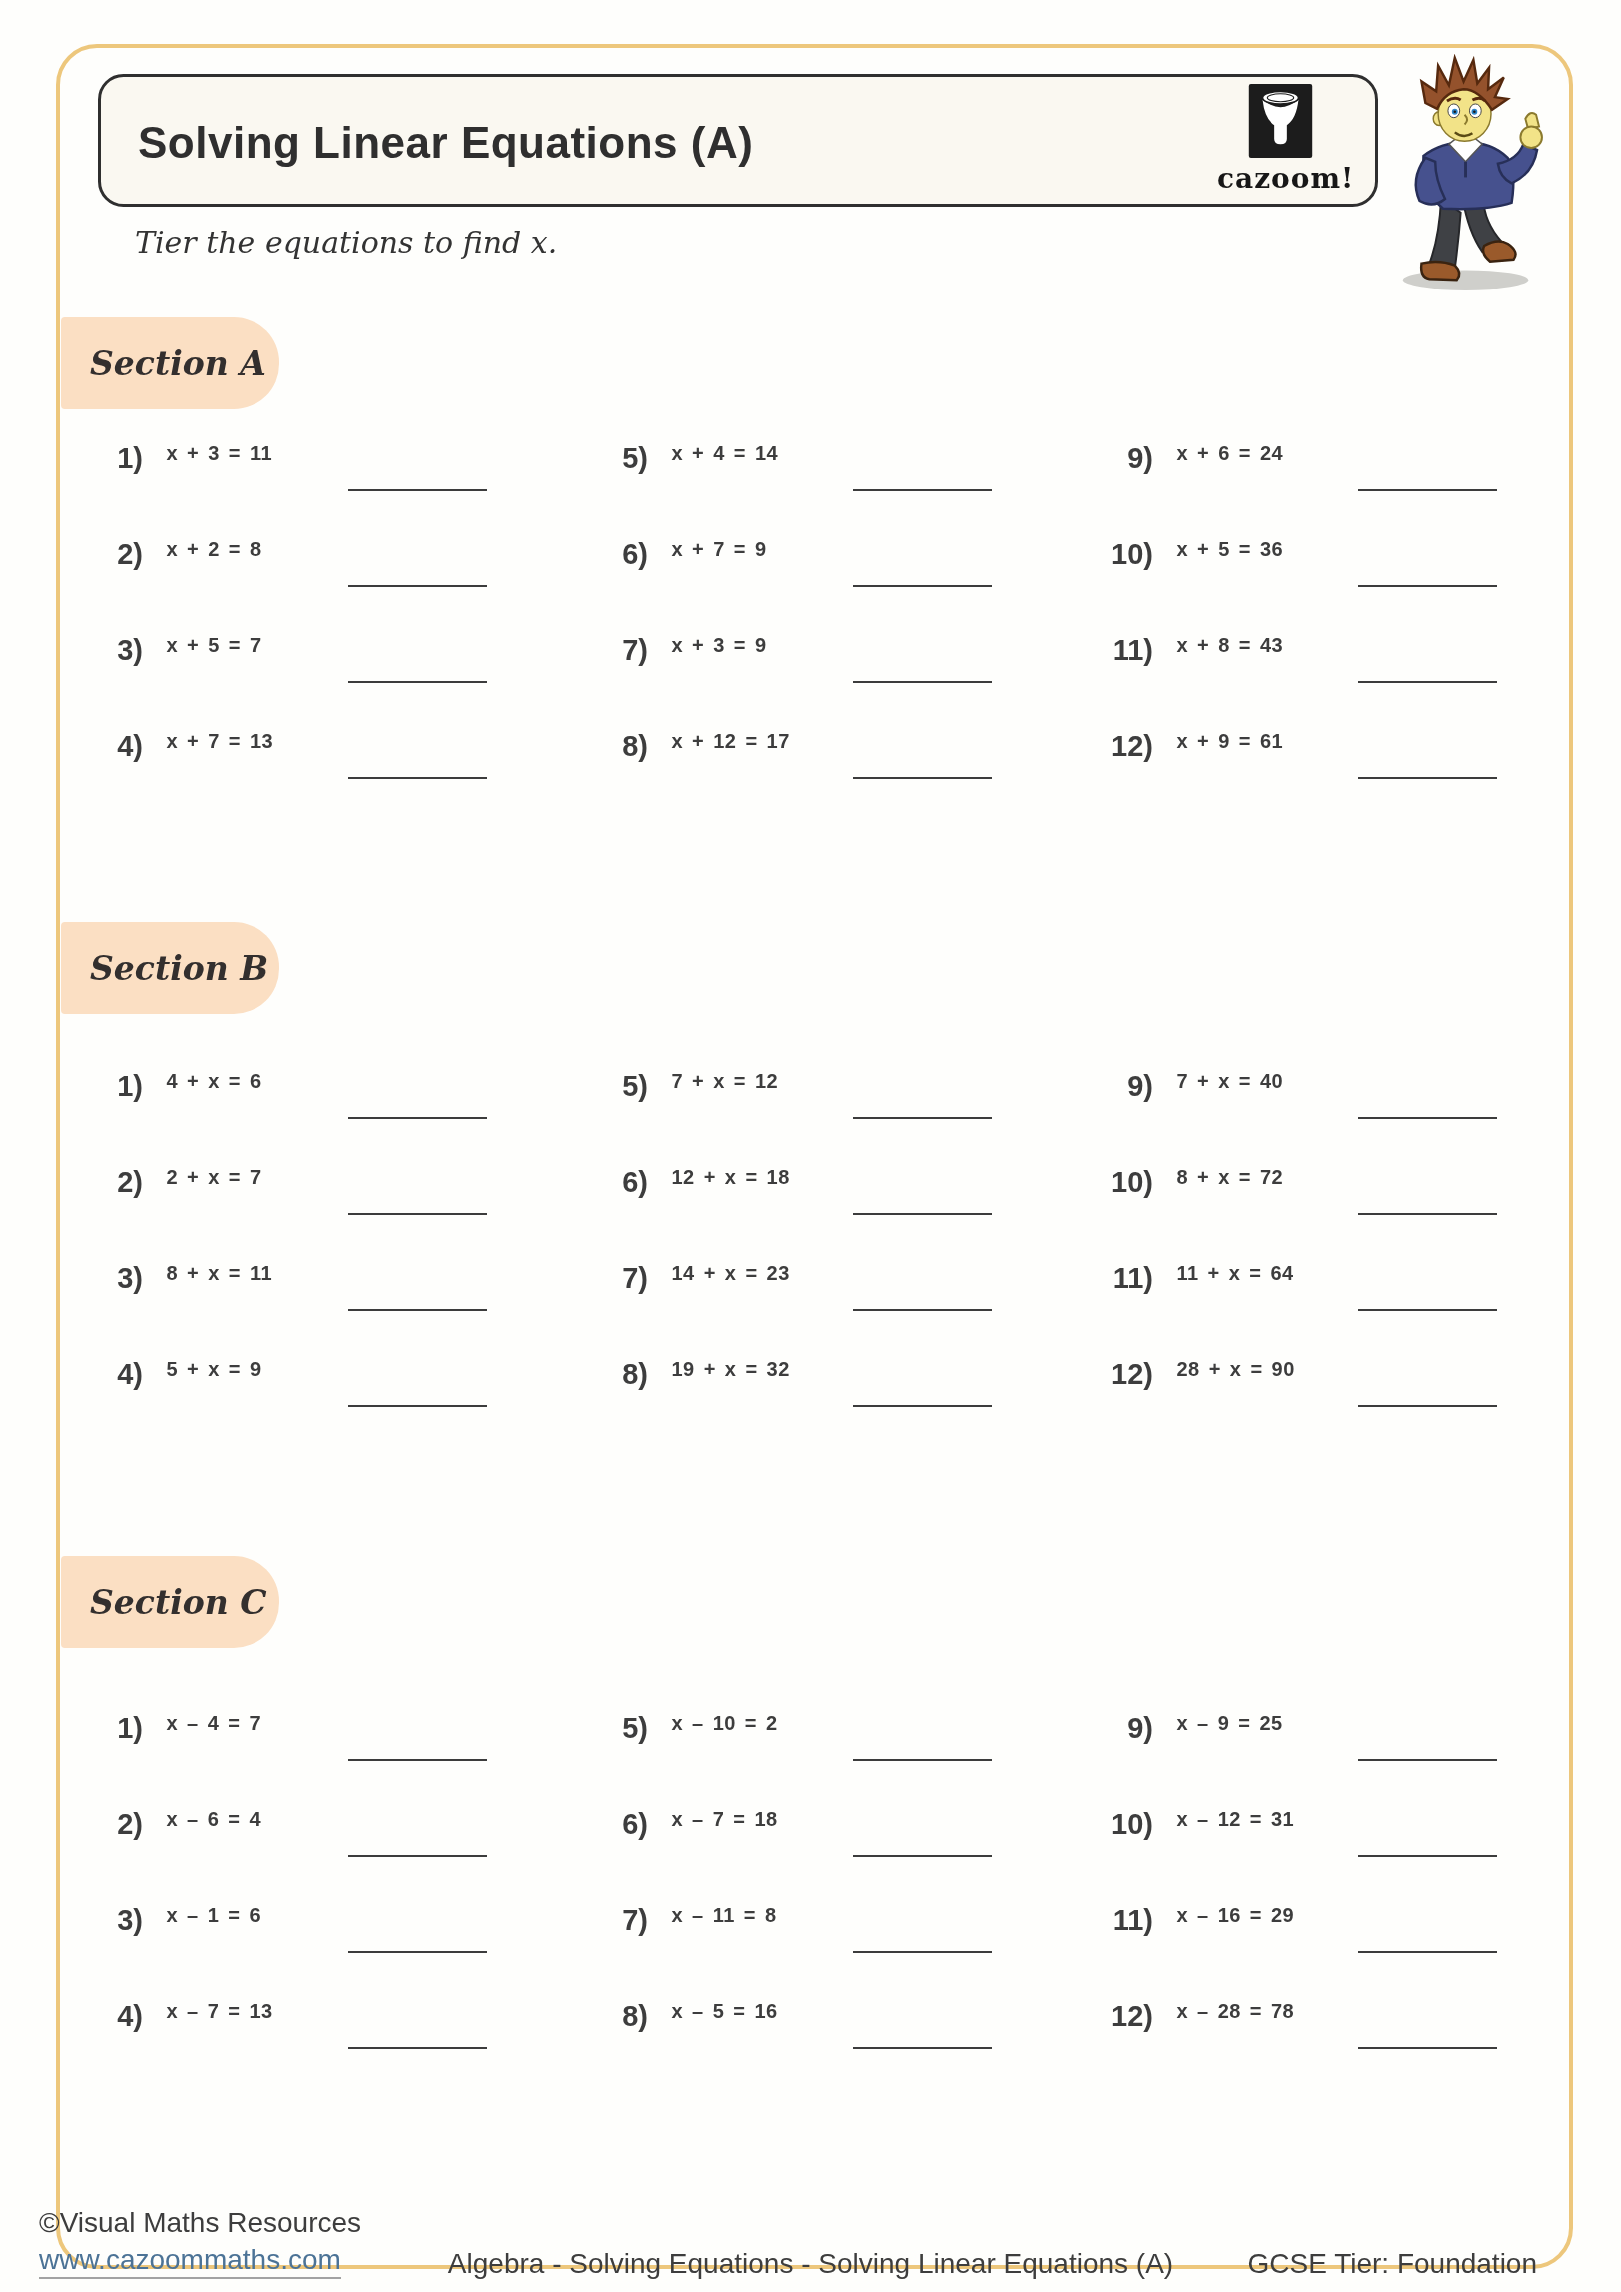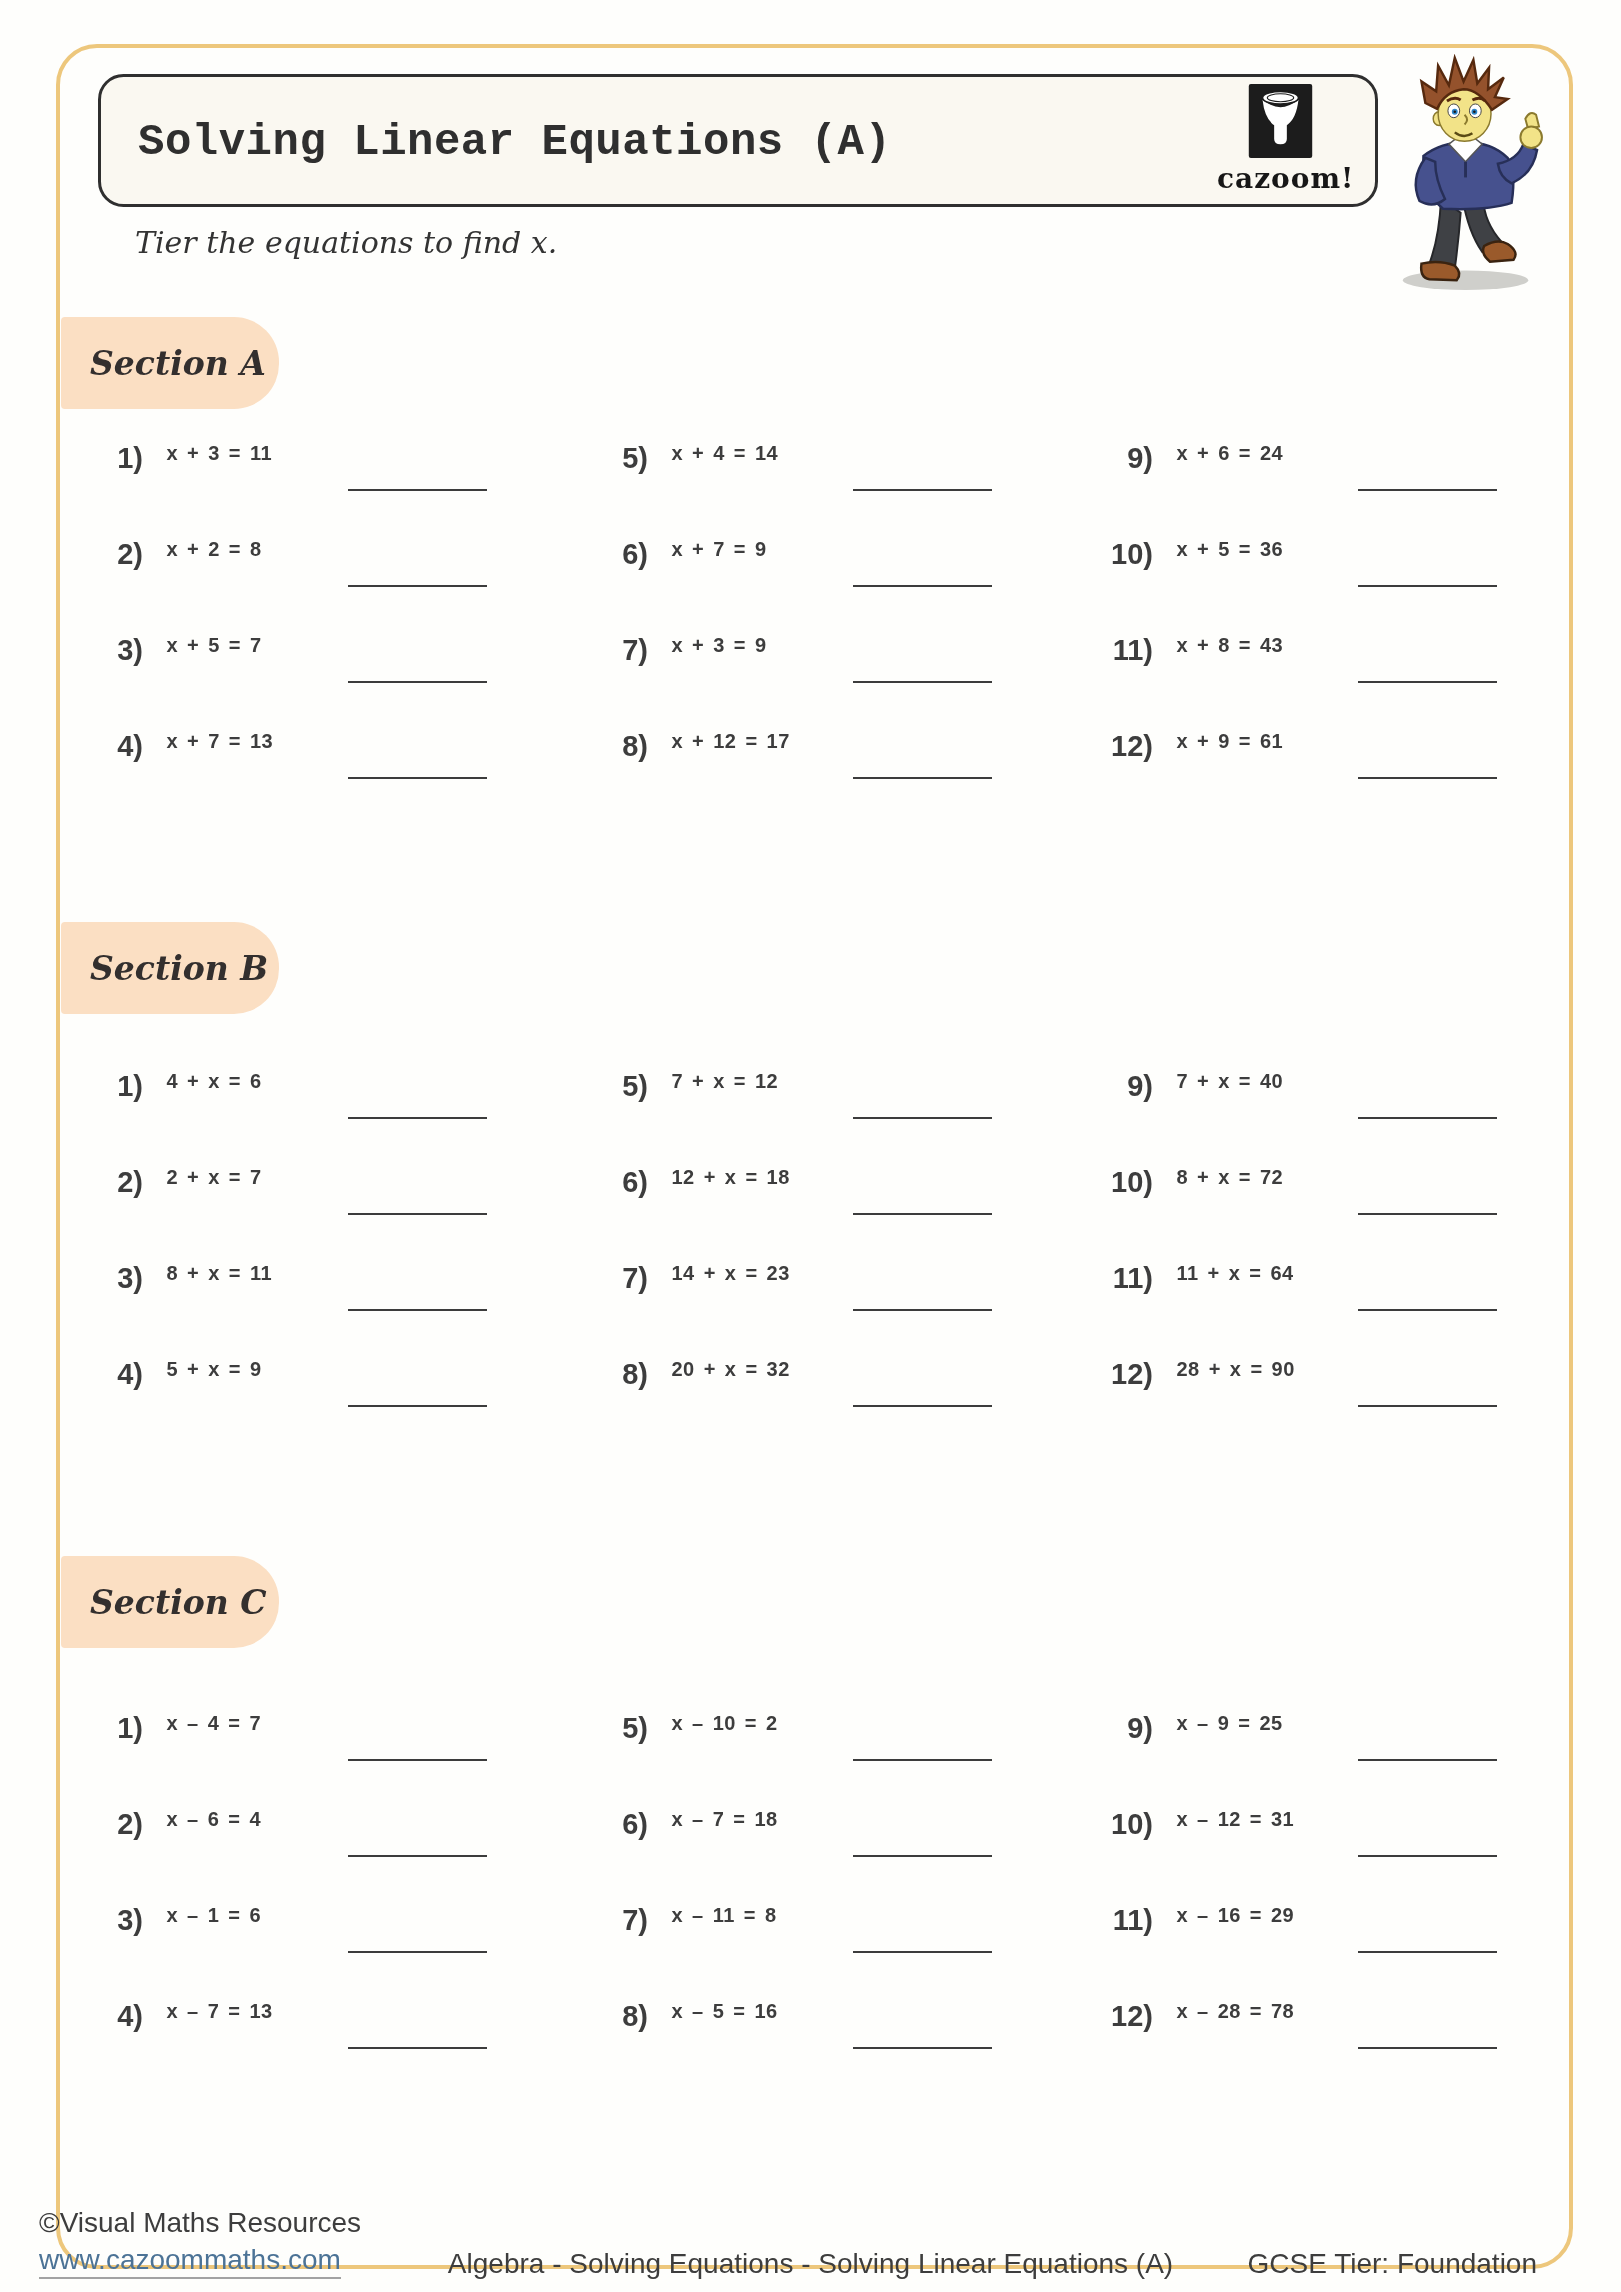--- a/index.html
+++ b/index.html
@@ -12,21 +12,20 @@
     border:4.9px solid #edc77c;border-radius:41px;background:transparent;
   }
   .title-box{
     position:absolute;left:98px;top:74px;width:1274px;height:127px;
     background:#faf8f1;border:3.9px solid #2f2f2f;border-radius:25.5px;
   }
   .title-text{
     position:absolute;left:37px;top:0;height:127px;line-height:131px;
     font-size:44px;font-weight:bold;color:#2f2f2f;letter-spacing:0.5px;
     white-space:nowrap;
-    font-family:Liberation Mono, monospace;
   }
   .logo{
     position:absolute;right:31px;top:7px;width:127px;text-align:center;
   }
   .logo-text{
     display:block;margin-top:0px;font-family:"DejaVu Serif",serif;
     font-weight:bold;font-size:28px;color:#171717;letter-spacing:1px;
   }
   .mascot{position:absolute;left:1382px;top:54px;}
   .instruction{
@@ -254,21 +253,21 @@
   </div>
 
   <div class="problem">
     <span class="pnum">7)</span>
     <span class="peq">14 + x = 23</span>
     <span class="ansline"></span>
   </div>
 
   <div class="problem">
     <span class="pnum">8)</span>
-    <span class="peq">20 + x = 32</span>
+    <span class="peq">19 + x = 32</span>
     <span class="ansline"></span>
   </div>
 
   <div class="problem">
     <span class="pnum">9)</span>
     <span class="peq">7 + x = 40</span>
     <span class="ansline"></span>
   </div>
 
   <div class="problem">

